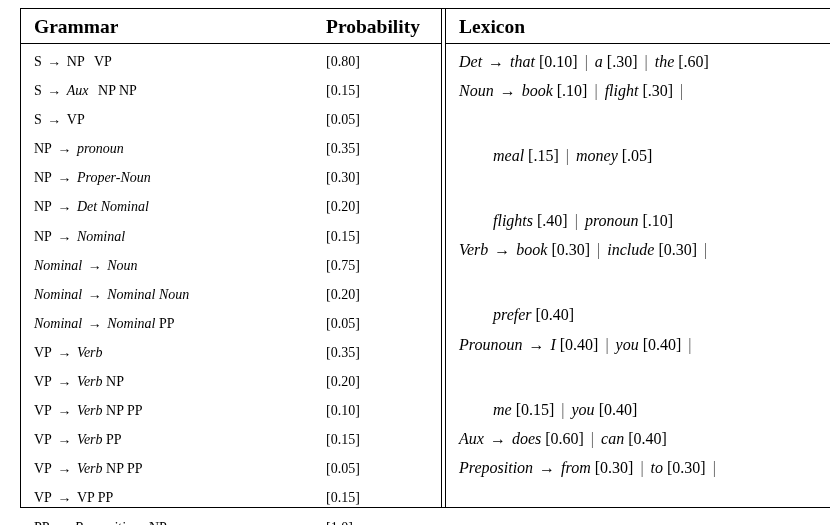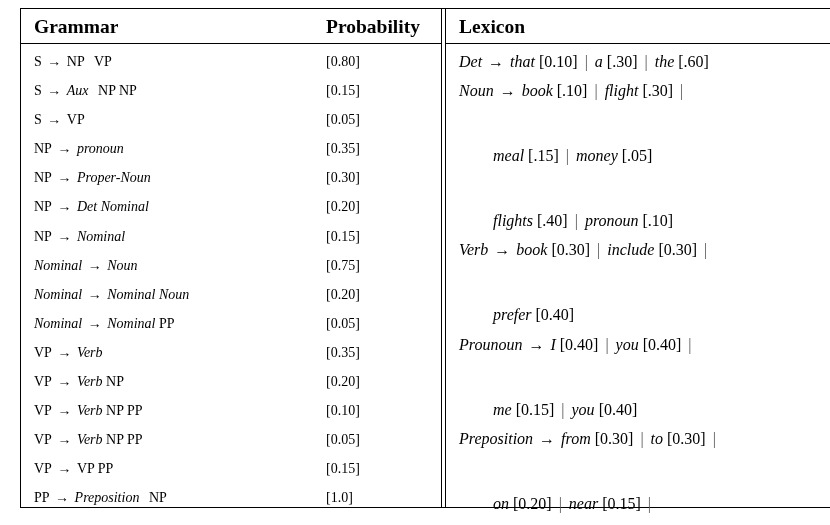--- a/index.html
+++ b/index.html
@@ -134,20 +134,21 @@
           <div class="grule"><span class="lhs"><span>NP</span><span class="arr"> → </span><span class="it">pronoun</span></span><span class="prob">[0.35]</span></div>
           <div class="grule"><span class="lhs"><span>NP</span><span class="arr"> → </span><span class="it">Proper-Noun</span></span><span class="prob">[0.30]</span></div>
           <div class="grule"><span class="lhs"><span>NP</span><span class="arr"> → </span><span class="it">Det</span> <span class="it">Nominal</span></span><span class="prob">[0.20]</span></div>
           <div class="grule"><span class="lhs"><span>NP</span><span class="arr"> → </span><span class="it">Nominal</span></span><span class="prob">[0.15]</span></div>
           <div class="grule"><span class="lhs"><span class="it">Nominal</span><span class="arr"> → </span><span class="it">Noun</span></span><span class="prob">[0.75]</span></div>
           <div class="grule"><span class="lhs"><span class="it">Nominal</span><span class="arr"> → </span><span class="it">Nominal</span> <span class="it">Noun</span></span><span class="prob">[0.20]</span></div>
           <div class="grule"><span class="lhs"><span class="it">Nominal</span><span class="arr"> → </span><span class="it">Nominal</span> <span>PP</span></span><span class="prob">[0.05]</span></div>
           <div class="grule"><span class="lhs"><span>VP</span><span class="arr"> → </span><span class="it">Verb</span></span><span class="prob">[0.35]</span></div>
           <div class="grule"><span class="lhs"><span>VP</span><span class="arr"> → </span><span class="it">Verb</span> <span>NP</span></span><span class="prob">[0.20]</span></div>
           <div class="grule"><span class="lhs"><span>VP</span><span class="arr"> → </span><span class="it">Verb</span> <span>NP</span> <span>PP</span></span><span class="prob">[0.10]</span></div>
+          <div class="grule"><span class="lhs"><span>VP</span><span class="arr"> → </span><span class="it">Verb</span> <span>PP</span></span><span class="prob">[0.15]</span></div>
           <div class="grule"><span class="lhs"><span>VP</span><span class="arr"> → </span><span class="it">Verb</span> <span>NP</span> <span>PP</span></span><span class="prob">[0.05]</span></div>
           <div class="grule"><span class="lhs"><span>VP</span><span class="arr"> → </span><span>VP</span> <span>PP</span></span><span class="prob">[0.15]</span></div>
           <div class="grule"><span class="lhs"><span>PP</span><span class="arr"> → </span><span class="it">Preposition</span><span class="gap">&nbsp;</span> <span>NP</span></span><span class="prob">[1.0]</span></div>
         </div>
     </div>
 
     <div class="double-rule"></div>
 
     <div class="right-half">
       <div class="hdr">
@@ -155,19 +156,20 @@
       </div>
       <div class="lex-body" id="lexicon-body">
           <div class="lrule"><span class="it">Det</span><span class="arr"> → </span><span class="it">that</span> <span>[0.10]</span><span class="bar"> | </span><span class="it">a</span> <span>[.30]</span><span class="bar"> | </span><span class="it">the</span> <span>[.60]</span></div>
           <div class="lrule"><span class="it">Noun</span><span class="arr"> → </span><span class="it">book</span> <span>[.10]</span><span class="bar"> | </span><span class="it">flight</span> <span>[.30]</span><span class="bar"> |</span></div>
           <div class="lrule indent"><span class="it">meal</span> <span>[.15]</span><span class="bar"> | </span><span class="it">money</span> <span>[.05]</span></div>
           <div class="lrule indent"><span class="it">flights</span> <span>[.40]</span><span class="bar"> | </span><span class="it">pronoun</span> <span>[.10]</span></div>
           <div class="lrule"><span class="it">Verb</span><span class="arr"> → </span><span class="it">book</span> <span>[0.30]</span><span class="bar"> | </span><span class="it">include</span> <span>[0.30]</span><span class="bar"> |</span></div>
           <div class="lrule indent"><span class="it">prefer</span> <span>[0.40]</span></div>
           <div class="lrule"><span class="it">Prounoun</span><span class="arr"> → </span><span class="it">I</span> <span>[0.40]</span><span class="bar"> | </span><span class="it">you</span> <span>[0.40]</span><span class="bar"> |</span></div>
           <div class="lrule indent"><span class="it">me</span> <span>[0.15]</span><span class="bar"> | </span><span class="it">you</span> <span>[0.40]</span></div>
+          <div class="lrule"><span class="it">Aux</span><span class="arr"> → </span><span class="it">does</span> <span>[0.60]</span><span class="bar"> | </span><span class="it">can</span> <span>[0.40]</span></div>
           <div class="lrule"><span class="it">Preposition</span><span class="arr"> → </span><span class="it">from</span> <span>[0.30]</span><span class="bar"> | </span><span class="it">to</span> <span>[0.30]</span><span class="bar"> |</span></div>
           <div class="lrule indent"><span class="it">on</span> <span>[0.20]</span><span class="bar"> | </span><span class="it">near</span> <span>[0.15]</span><span class="bar"> |</span></div>
         </div>
     </div>
 
   </div>
 </div>
 
 </body></html>

